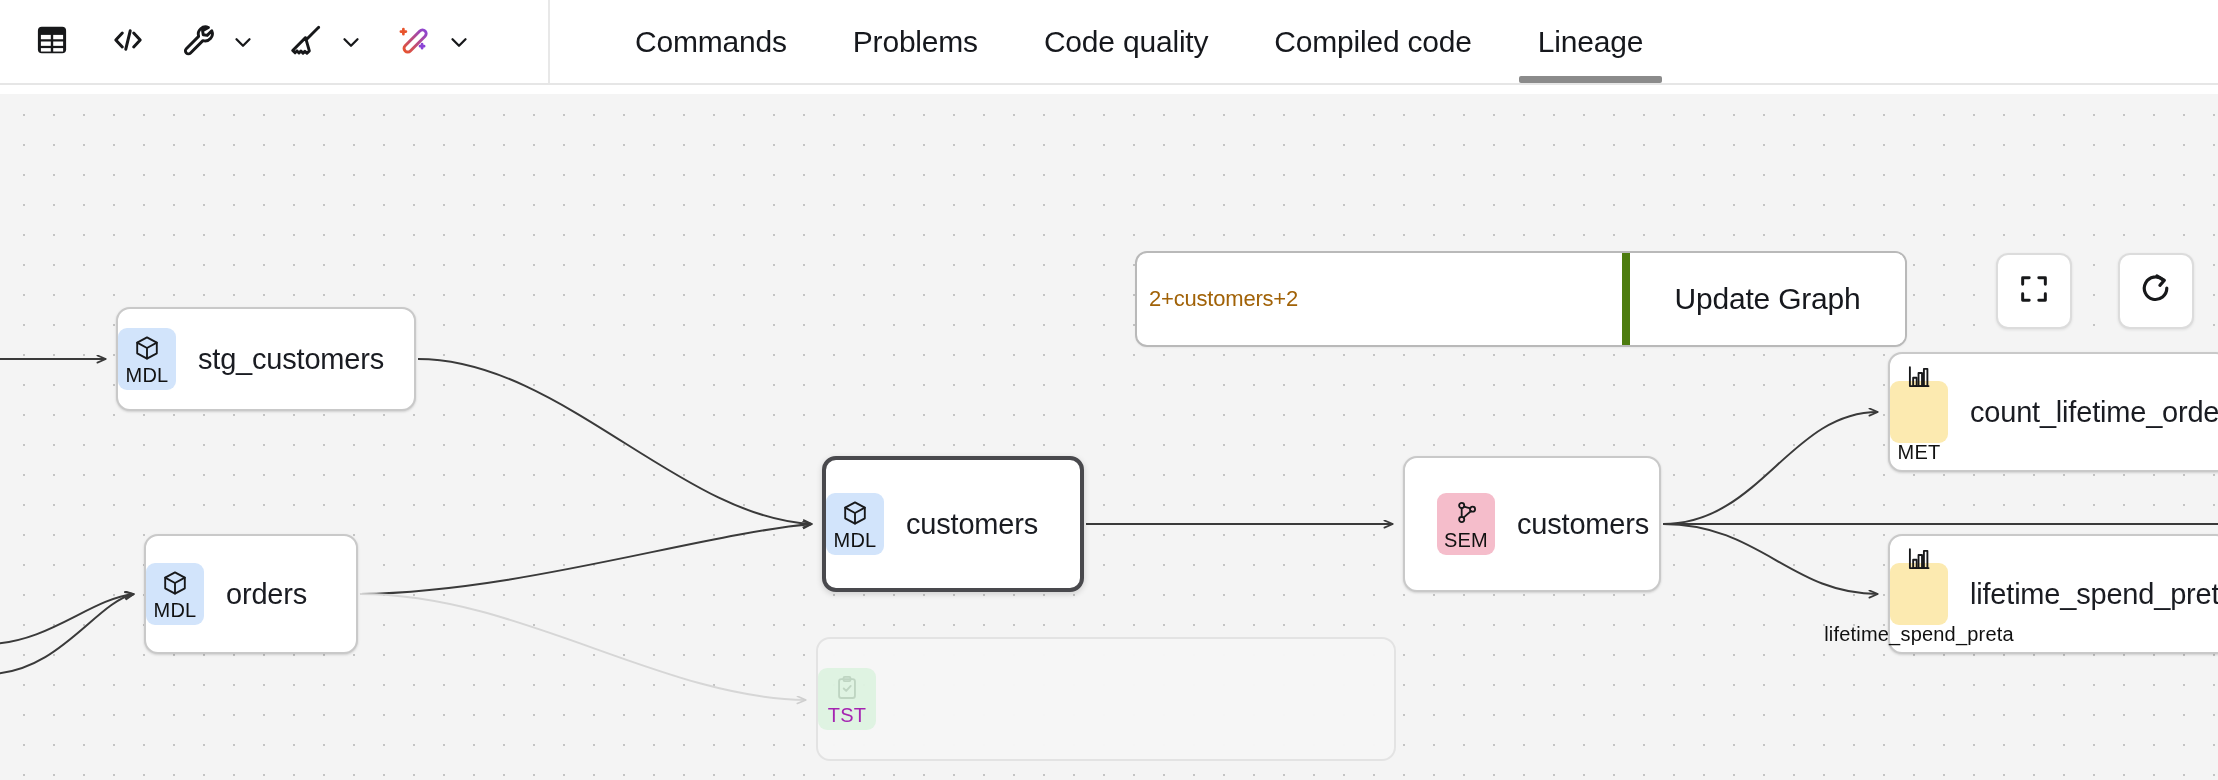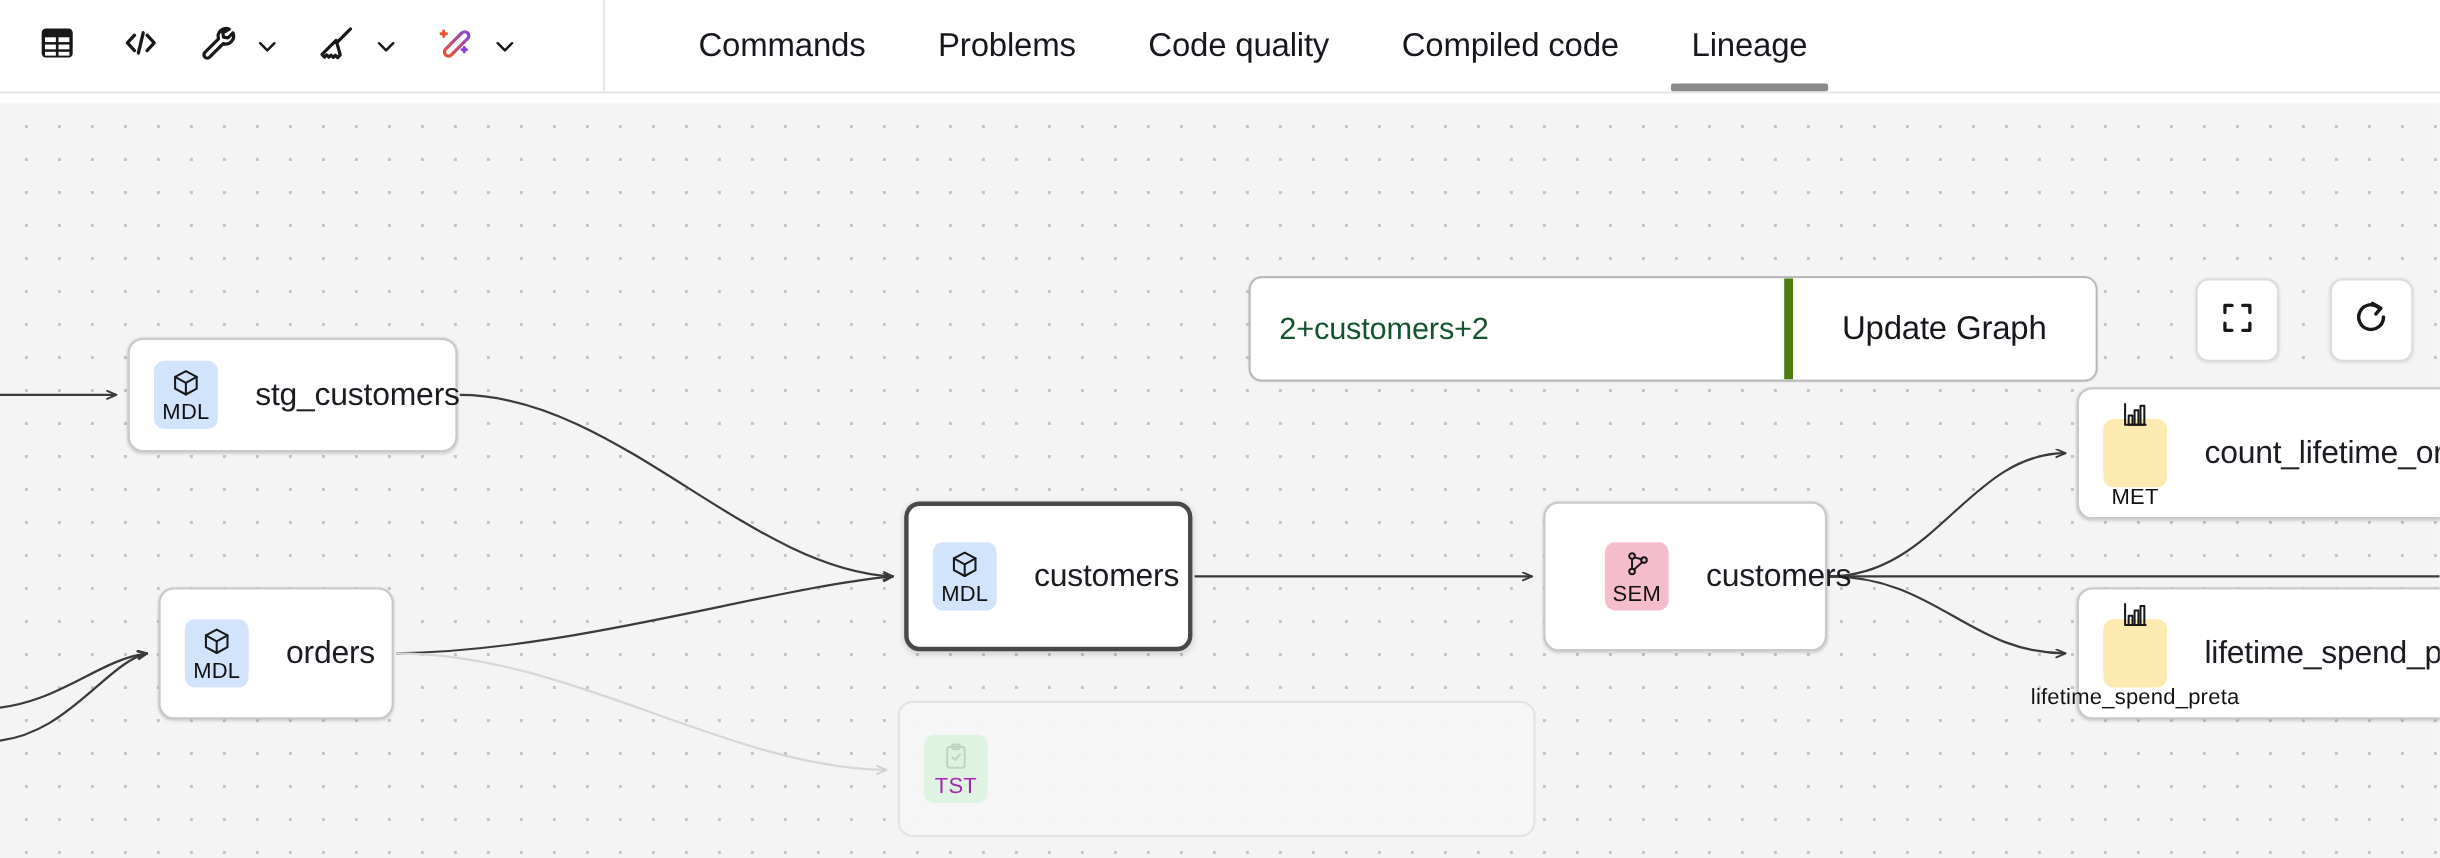--- a/index.html
+++ b/index.html
@@ -103,38 +103,37 @@
     background: #f7f7f7;
     border: 2px solid #e3e3e3;
     box-shadow: none;
     opacity: 0.96;
   }
   .badge {
     display: flex; flex-direction: column;
     align-items: center; justify-content: center;
     width: 58px; height: 62px;
     border-radius: 9px;
-    margin-left: 22px;
     flex: 0 0 auto;
   }
   .badge .bicon { display: block; height: 28px; }
   .badge .blabel {
     font-size: 20px; font-weight: 400;
     line-height: 1; margin-top: 3px;
     letter-spacing: 0.2px;
   }
   .badge.mdl { background: #d2e4fb; color: #111111; }
   .badge.sem { background: #f5bdcb; color: #111111; }
   .badge.met { background: #fceab0; color: #111111; gap: 48px; }
   .badge.tst { background: #dff3e2; color: #a21caf; }
 
   .nlabel {
     font-size: 29px;
     color: #1a1c22;
-    margin-left: 34px;
+    margin-left: 22px;
     line-height: 1.18;
     letter-spacing: -0.2px;
     white-space: pre-line;
   }
   .node.dim .nlabel { color: #c9c9c9; }
 
   
   .searchwrap {
     position: absolute;
     left: 1135px; top: 157px;
@@ -143,23 +142,23 @@
     border: 2px solid #b9b9b9;
     border-radius: 12px;
     display: flex; align-items: stretch;
     box-shadow: 0 1px 2px rgba(0,0,0,0.05);
     overflow: hidden;
   }
   .searchinput {
     flex: 1 1 auto;
     border: none; outline: none;
     font-family: "Liberation Sans", sans-serif;
-    font-size: 28px;
-    color: #14532d;
-    padding: 0 26px;
+    font-size: 22px;
+    color: #a16207;
+    padding: 0 12px;
     background: transparent;
     letter-spacing: -0.2px;
   }
   .updatebtn {
     flex: 0 0 auto;
     width: 283px;
     border-left: 8px solid #4d7c0f;
     display: flex; align-items: center; justify-content: center;
     font-size: 30px;
     color: #16181d;

